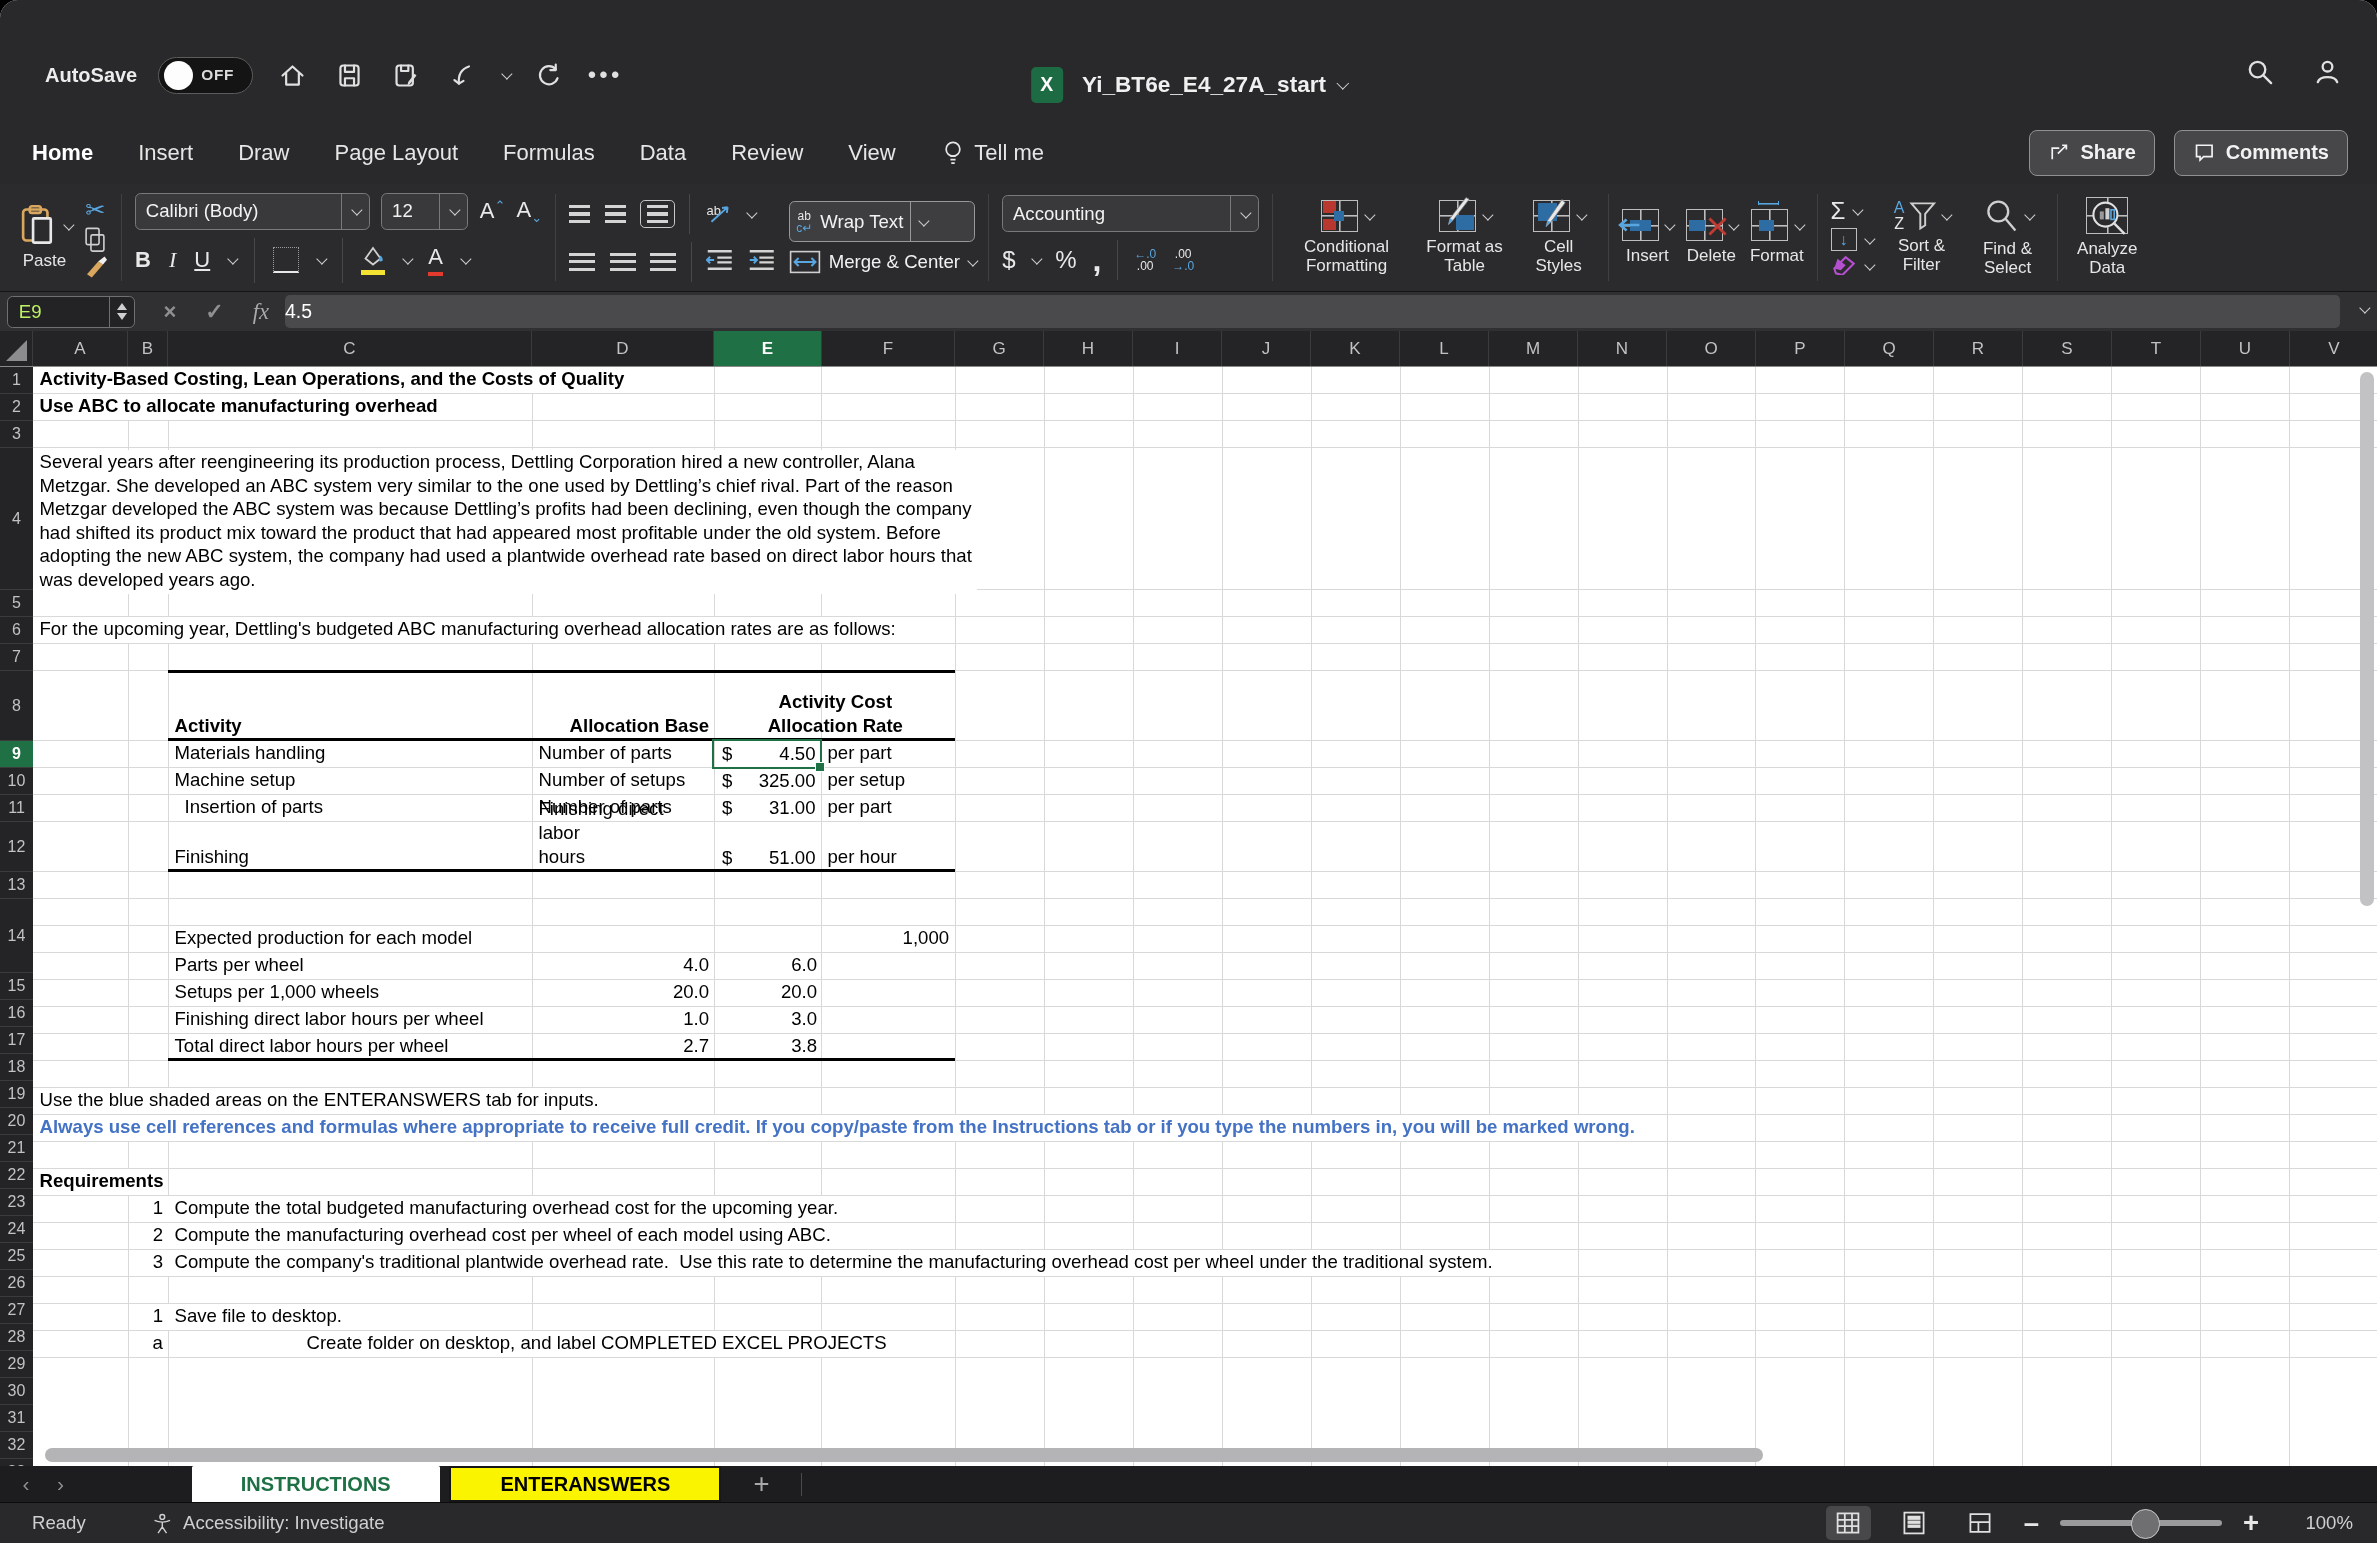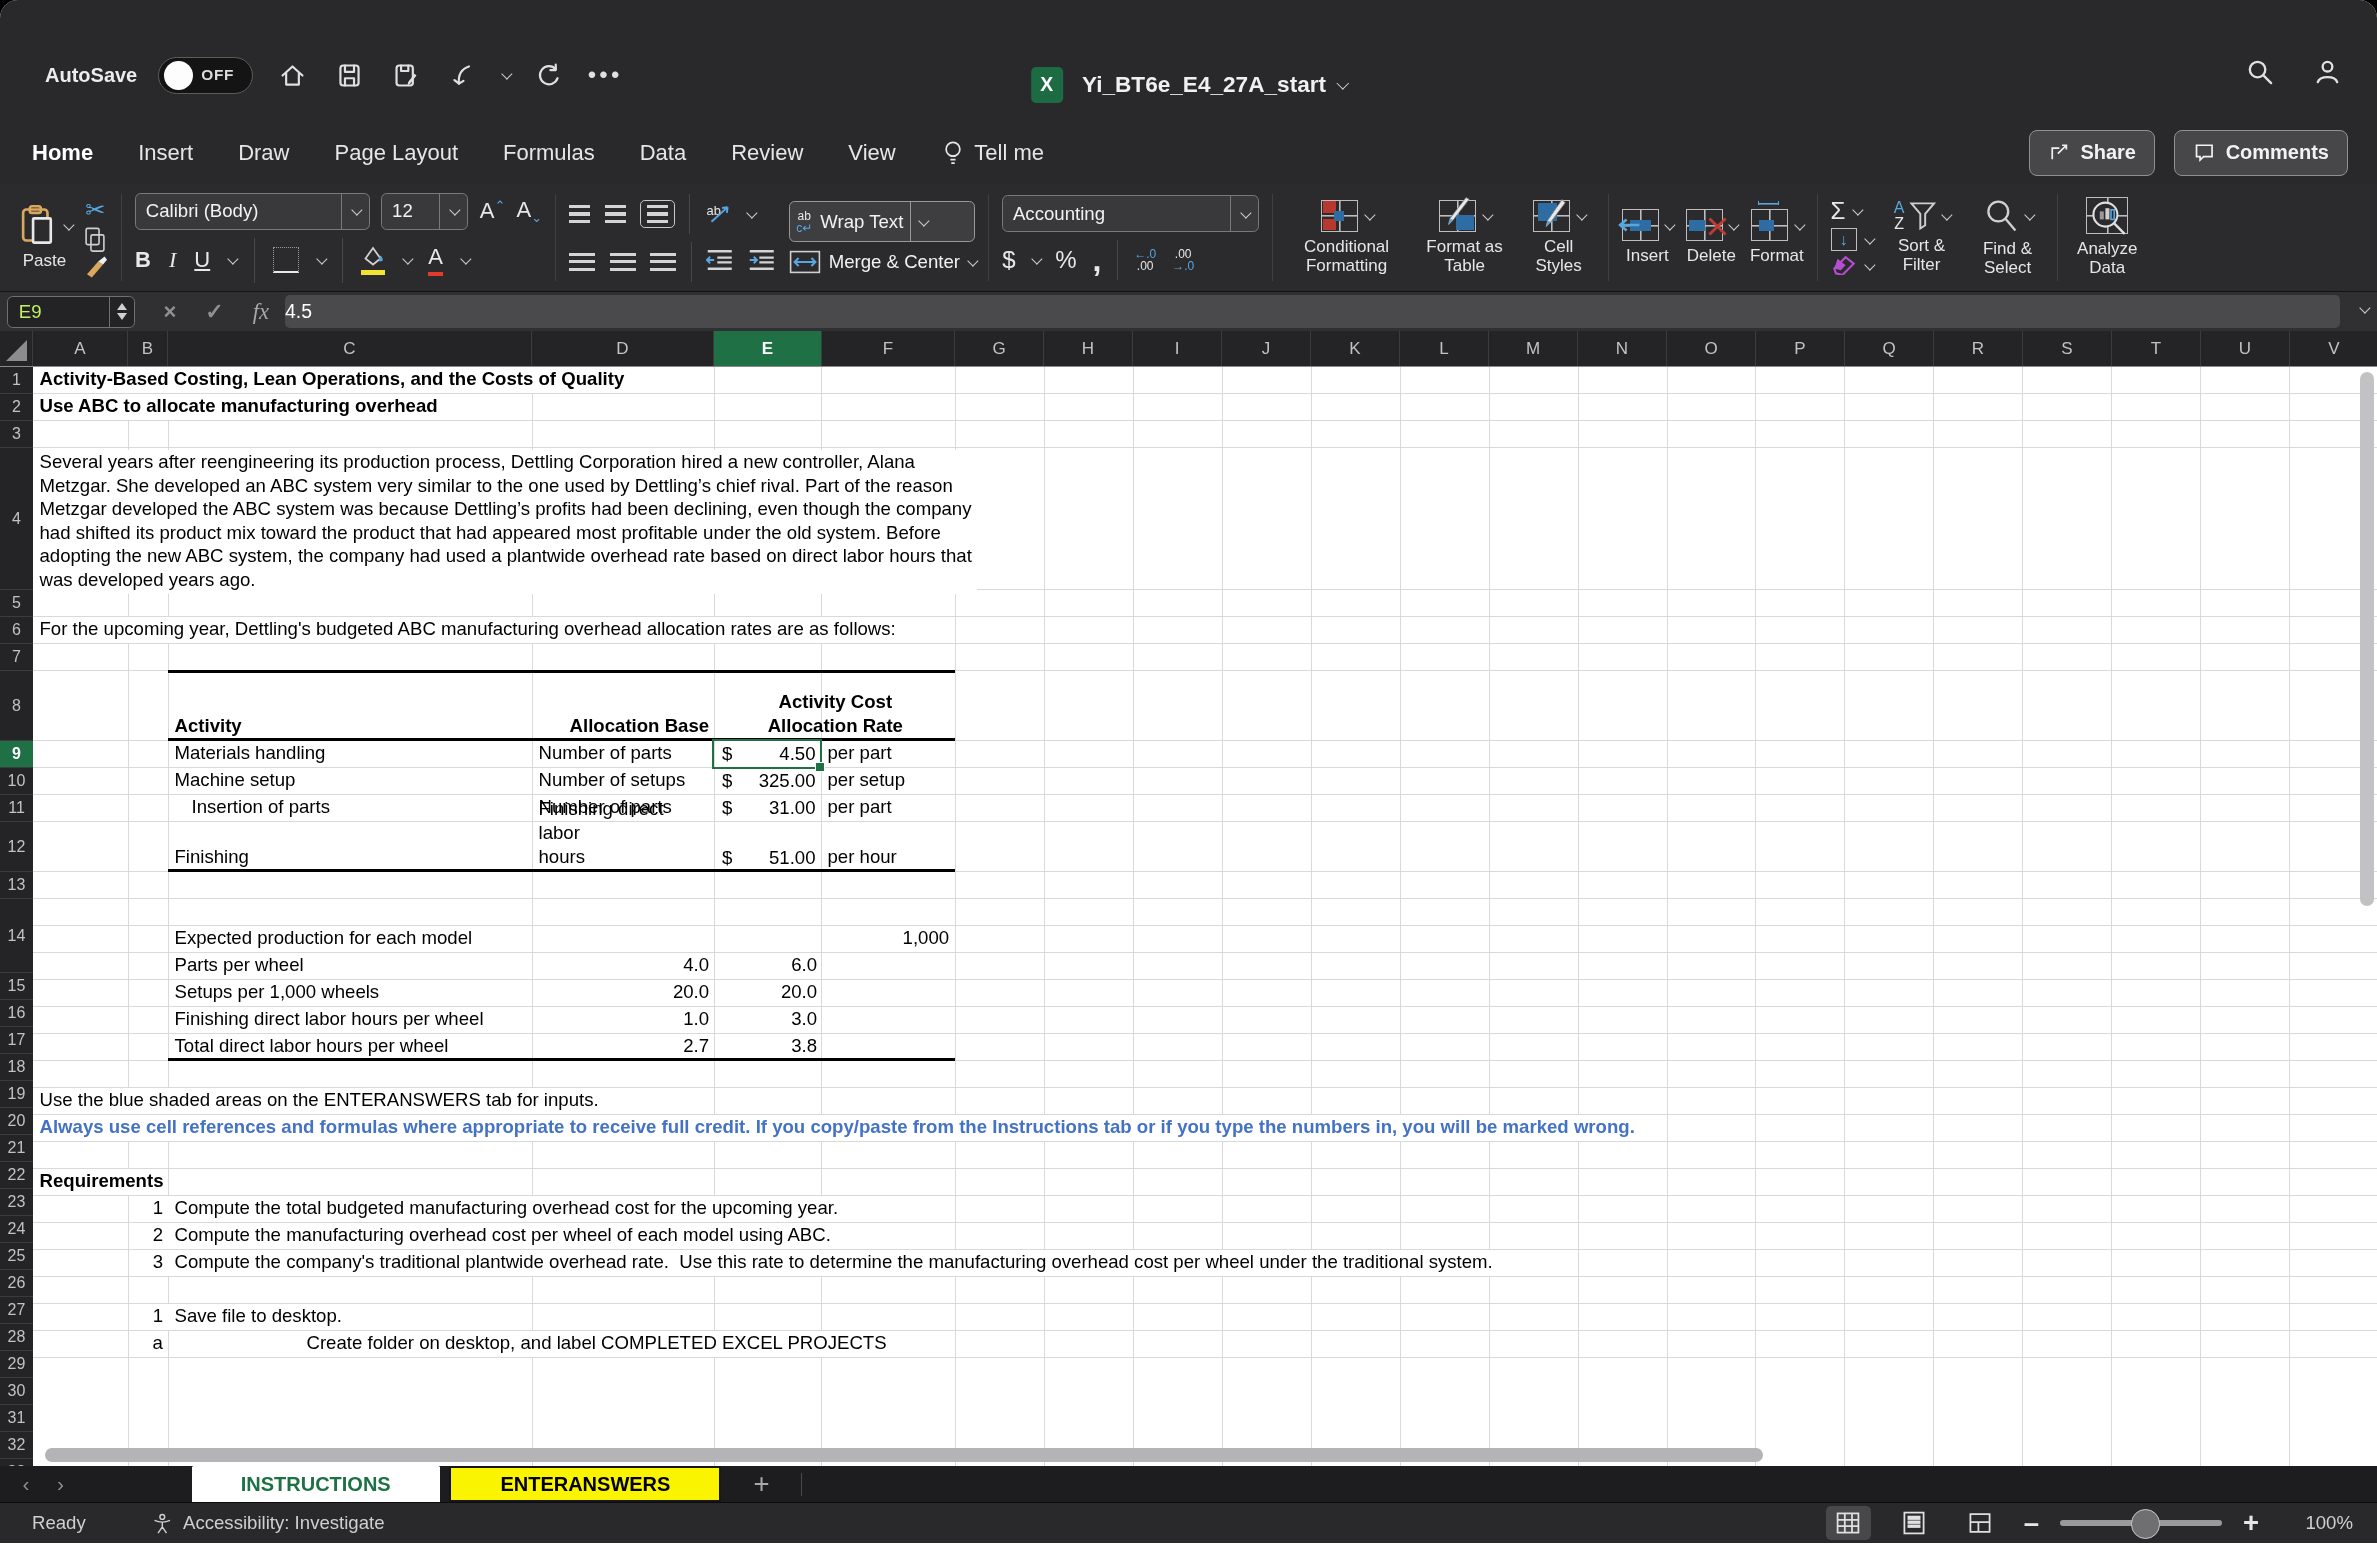--- a/index.html
+++ b/index.html
@@ -685,21 +685,21 @@
         <div class="c" style="left:135px;">Machine setup</div>
         <div class="c" style="left:499px;">Number of setups</div>
         <div class="acct" style="left:681px;width:108px;">
           <span>$</span>
             <span>325.00</span>
         </div>
         <div class="c" style="left:788px;">per setup</div>
       </div>
 
       <div class="row">
-        <div class="c" style="left:152px;">Insertion of parts</div>
+        <div class="c" style="left:145px;">Insertion of parts</div>
         <div class="c" style="left:499px;">Number of parts</div>
         <div class="acct" style="left:681px;width:108px;">
           <span>$</span>
             <span>31.00</span>
         </div>
         <div class="c" style="left:788px;">per part</div>
       </div>
 
       <div class="row ht12">
         <div class="c" style="left:135px;">Finishing</div>

